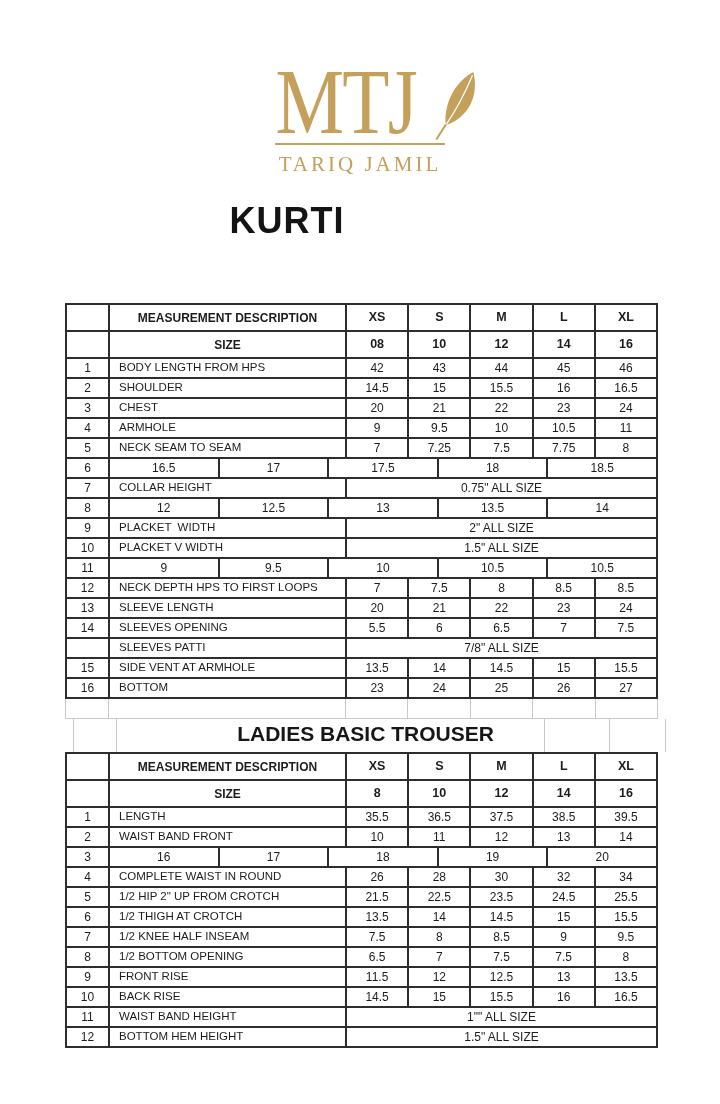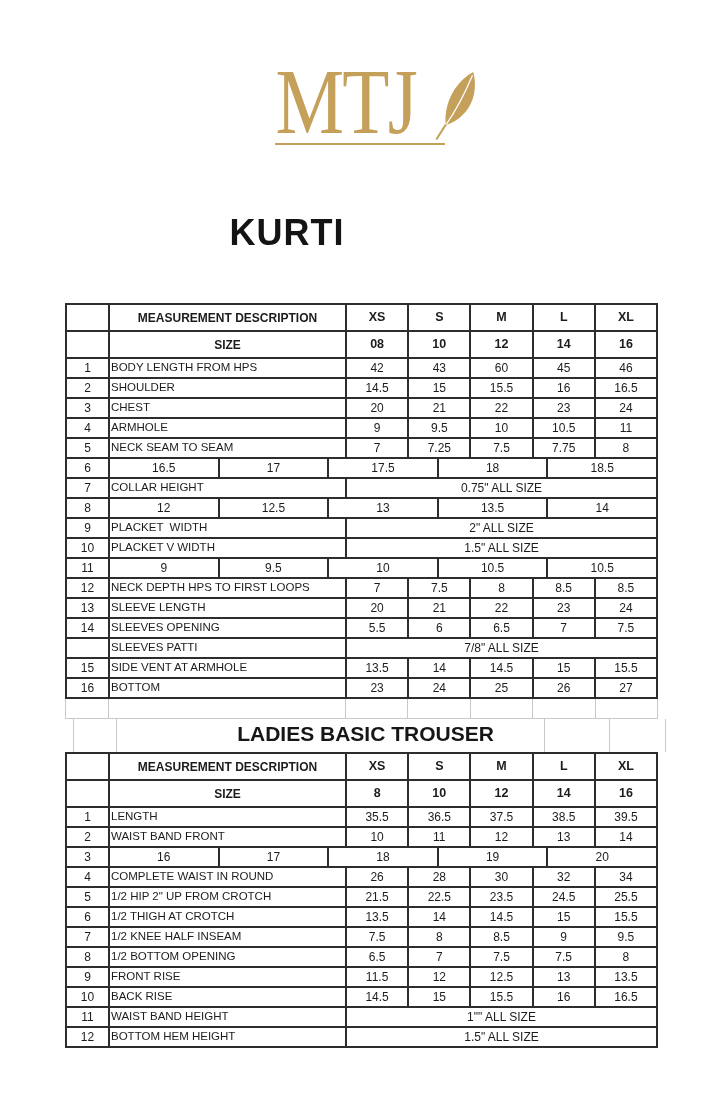--- a/index.html
+++ b/index.html
@@ -15,36 +15,36 @@
     color:#c5a05a;letter-spacing:-2px;transform:scaleX(.82);transform-origin:50% 100%;
   }
   .quill{margin-left:2px;margin-bottom:-4px;}
   .logo-divider{width:170px;height:2px;background:#c5a05a;margin-top:3px;}
   .brand-name{
     font-family:"Liberation Serif",serif;font-size:21px;letter-spacing:3px;
     color:#c5a05a;margin-top:7px;
   }
   
   .page-title{
-    position:absolute;top:212px;left:0;width:574px;text-align:center;
+    position:absolute;top:200px;left:0;width:574px;text-align:center;
     font-size:36px;font-weight:bold;letter-spacing:1px;color:#141414;
   }
   
   .sheet{position:absolute;left:65px;top:303px;width:593px;}
   .tbl{border:2px solid #2d2d2d;border-bottom:none;}
   .row{display:flex;height:20px;box-sizing:border-box;}
   .row.hdr{height:27px;}
   .cell{
     box-sizing:border-box;border-right:2px solid #2d2d2d;border-bottom:2px solid #2d2d2d;
     display:flex;align-items:center;justify-content:center;overflow:hidden;
     font-size:12px;line-height:1;
   }
   .cell:last-child{border-right:none;}
   .c-num{width:43px;flex:none;font-size:12px;}
-  .c-desc{width:237px;flex:none;justify-content:flex-start;padding-left:1px;font-size:11.5px;white-space:pre;}
+  .c-desc{width:237px;flex:none;justify-content:flex-start;padding-left:9px;font-size:11.5px;white-space:pre;}
   .c-desc.center{justify-content:center;padding-left:0;font-weight:bold;font-size:12px;}
   .c-val{flex:1;}
   .c-val.b, .c-desc.b{font-weight:bold;font-size:12.5px;text-align:right;}
   .c-span{flex:1;font-size:12px;}
   
   .gridrow{display:flex;height:20px;border-left:1px solid #c9c9c9;box-sizing:border-box;}
   .gcell{box-sizing:border-box;border-right:1px solid #c9c9c9;border-bottom:1px solid #c9c9c9;}
   .g-num{width:43px;}
   .g-desc{width:237px;}
   .g-val{flex:1;}
@@ -61,20 +61,21 @@
 <div class="brand">
   <div class="mtj-row">
     <div class="mtj-text">MTJ</div>
     <svg class="quill" width="44" height="78" viewBox="0 0 56 96">
       <path d="M50,6 C55,24 51,44 40,57 C31,67 22,72 15,73 C13,58 18,40 27,27 C34,17 42,10 50,6 Z" fill="#c5a05a"></path>
       <path d="M16,72 C27,56 38,36 49,10" stroke="#ffffff" stroke-width="1.6" fill="none"></path>
       <path d="M15,73 L3,92" stroke="#c5a05a" stroke-width="2.6" fill="none"></path>
     </svg>
   </div>
   <div class="logo-divider"></div>
+  <div class="brand-name">TARIQ JAMIL</div>
 </div>
 
 <div class="page-title">KURTI</div>
 
 <div class="sheet">
 
   <div class="tbl" id="table-0">
       <div class="row hdr">
         <div class="cell c-num"></div>
         <div class="cell c-desc center">MEASUREMENT DESCRIPTION</div>
@@ -91,21 +92,21 @@
         <div class="cell c-val b">10</div>
         <div class="cell c-val b">12</div>
         <div class="cell c-val b">14</div>
         <div class="cell c-val b">16</div>
       </div>
       <div class="row ">
         <div class="cell c-num">1</div>
         <div class="cell c-desc">BODY LENGTH FROM HPS</div>
         <div class="cell c-val">42</div>
         <div class="cell c-val">43</div>
-        <div class="cell c-val">60</div>
+        <div class="cell c-val">44</div>
         <div class="cell c-val">45</div>
         <div class="cell c-val">46</div>
       </div>
       <div class="row ">
         <div class="cell c-num">2</div>
         <div class="cell c-desc">SHOULDER</div>
         <div class="cell c-val">14.5</div>
         <div class="cell c-val">15</div>
         <div class="cell c-val">15.5</div>
         <div class="cell c-val">16</div>

